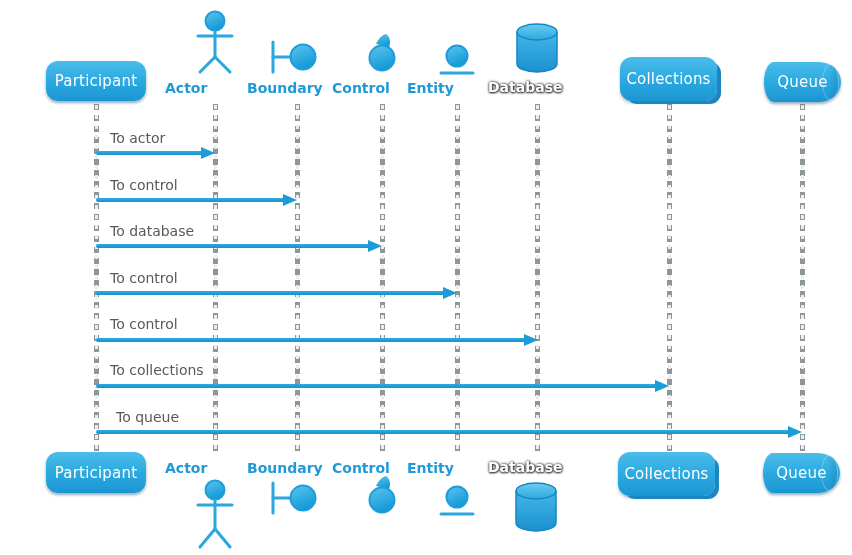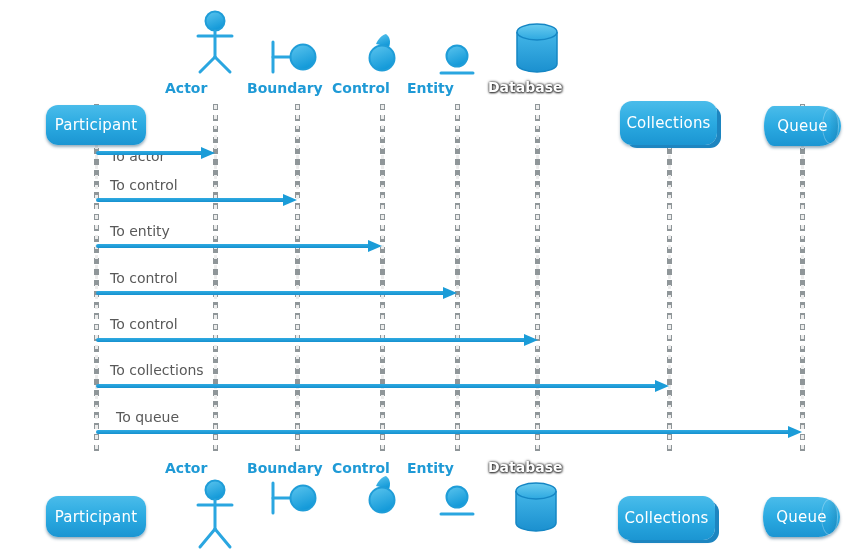--- a/index.html
+++ b/index.html
@@ -7,21 +7,20 @@
     position:relative;width:852px;height:555px;overflow:hidden;background:#ffffff;
     font-family:"DejaVu Sans","Liberation Sans",sans-serif;
   }
   
   .node{
     position:absolute;display:flex;align-items:center;justify-content:center;
     color:#fff;font-size:15px;letter-spacing:.2px;z-index:4;
     background:linear-gradient(180deg,#4abcea 0%,#2baae1 50%,#1b95d2 100%);
     border-radius:12px;
     box-shadow:0 2px 3px rgba(22,74,106,.45);
-    margin-top:44px;
   }
   .collections{box-shadow:5px 4px 0 -1px #1d85c0,0 2px 3px rgba(22,74,106,.35);}
   .queue{border-radius:10px 22px 22px 10px / 20px 20px 20px 20px;}
   .queue::after{
     content:"";position:absolute;right:2px;top:2px;bottom:2px;width:15px;border-radius:50%;
     background:linear-gradient(90deg,rgba(255,255,255,0) 40%,rgba(8,84,128,.22));
     border:1px solid rgba(255,255,255,.28);
   }
   
   .stereo{
@@ -123,29 +122,29 @@
   <svg class="icon" style="left:515px;top:22px" width="44" height="52" viewBox="0 0 44 52">
     <path d="M2,10 L2,42 A20,8 0 0 0 42,42 L42,10" fill="url(#cylGrad)" stroke="#1586c4" stroke-width="1.5"></path>
     <ellipse cx="22" cy="10" rx="20" ry="8" fill="url(#cylTopGrad)" stroke="#1586c4" stroke-width="1.5"></ellipse>
   </svg>
   <div class="stereo db" style="left:488px;top:80px">Database</div>
 
   <div class="node collections" style="left:620px;top:57px;width:97px;height:44px">Collections</div>
 
   <div class="node queue" style="left:764px;top:62px;width:77px;height:40px">Queue</div>
 
-  <div class="msg-label" style="left:110px;top:148px">To actor</div>
+  <div class="msg-label" style="left:110px;top:130px">To actor</div>
   <div class="msg-line" style="left:96px;top:151px;width:107px"></div>
   <div class="msg-head" style="left:201px;top:147px"></div>
 
   <div class="msg-label" style="left:110px;top:177px">To control</div>
   <div class="msg-line" style="left:96px;top:198px;width:189px"></div>
   <div class="msg-head" style="left:283px;top:194px"></div>
 
-  <div class="msg-label" style="left:110px;top:223px">To entity</div>
+  <div class="msg-label" style="left:110px;top:223px">To database</div>
   <div class="msg-line" style="left:96px;top:244px;width:274px"></div>
   <div class="msg-head" style="left:368px;top:240px"></div>
 
   <div class="msg-label" style="left:110px;top:270px">To control</div>
   <div class="msg-line" style="left:96px;top:291px;width:349px"></div>
   <div class="msg-head" style="left:443px;top:287px"></div>
 
   <div class="msg-label" style="left:110px;top:316px">To control</div>
   <div class="msg-line" style="left:96px;top:338px;width:430px"></div>
   <div class="msg-head" style="left:524px;top:334px"></div>

